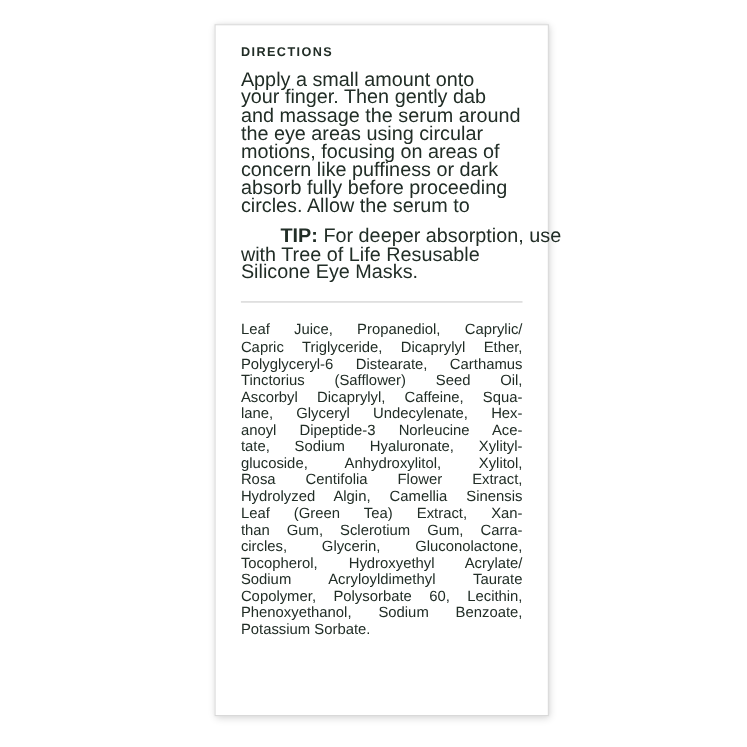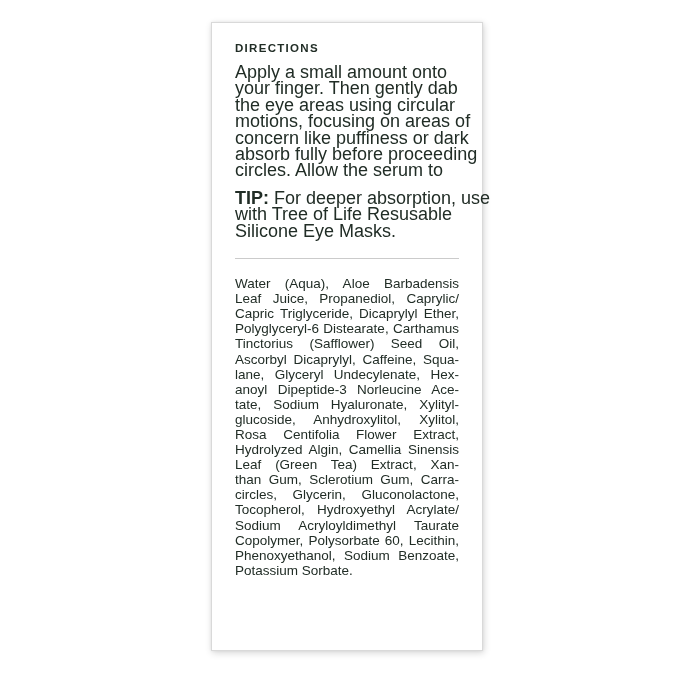--- a/index.html
+++ b/index.html
@@ -13,43 +13,43 @@
   body{
     width:679px; height:679px;
     position:relative;
     background:#ffffff;
     font-family:"Liberation Sans", sans-serif;
     color:var(--text);
     overflow:hidden;
   }
   .panel{
     position:absolute;
-    left:211px; top:22px;
-    width:272px; height:629px;
+    left:195px; top:22px;
+    width:304px; height:629px;
     background:var(--bg);
     border:1px solid var(--border);
     padding:18px 23px 14px 23px;
     box-shadow:1px 2px 7px rgba(0,0,0,0.16), 0 0 3px rgba(0,0,0,0.06);
   }
   .hd{
     margin:0 0 9px 0;
     font-size:11.5px;
     line-height:14px;
     font-weight:bold;
     letter-spacing:1.3px;
     color:var(--text);
   }
   .para{ margin:0; }
   .dir .line, .tip .line{
     font-size:18px;
     line-height:16.4px;
     white-space:pre;
   }
   .tip{ margin-top:11px; }
-  .tip b{ font-weight:bold; }
+  .tip b{ font-weight:bold;margin-left:36px; }
   .divider{
     border:none;
     border-top:1px solid var(--divider);
     margin:19px 0 17px 0;
     height:0;
   }
   .jlines .line{
     font-size:13.5px;
     line-height:15.1px;
     text-align:justify;
@@ -64,40 +64,40 @@
 
 <div class="page">
   <div class="panel">
 
     <section>
       <h2 class="hd">DIRECTIONS</h2>
 
       <div class="para dir">
           <div class="line">Apply a small amount onto</div>
           <div class="line">your finger. Then gently dab</div>
+          <div class="line">and massage the serum around</div>
           <div class="line">the eye areas using circular</div>
           <div class="line">motions, focusing on areas of</div>
           <div class="line">concern like puffiness or dark</div>
           <div class="line">absorb fully before proceeding</div>
           <div class="line">circles. Allow the serum to</div>
         </div>
 
       <div class="para tip">
         <div class="line"><b>TIP:</b><span> For deeper absorption, use</span></div>
       <div class="line">with Tree of Life Resusable</div>
           <div class="line">Silicone Eye Masks.</div>
         </div>
     </section>
 
     <hr class="divider">
 
     <section>
 
       <div class="para jlines">
-          <div class="line">Water (Aqua), Aloe Barbadensis</div>
           <div class="line">Leaf Juice, Propanediol, Caprylic/</div>
           <div class="line">Capric Triglyceride, Dicaprylyl Ether,</div>
           <div class="line">Polyglyceryl-6 Distearate, Carthamus</div>
           <div class="line">Tinctorius (Safflower) Seed Oil,</div>
           <div class="line">Ascorbyl Dicaprylyl, Caffeine, Squa-</div>
           <div class="line">lane, Glyceryl Undecylenate, Hex-</div>
           <div class="line">anoyl Dipeptide-3 Norleucine Ace-</div>
           <div class="line">tate, Sodium Hyaluronate, Xylityl-</div>
           <div class="line">glucoside, Anhydroxylitol, Xylitol,</div>
           <div class="line">Rosa Centifolia Flower Extract,</div>

